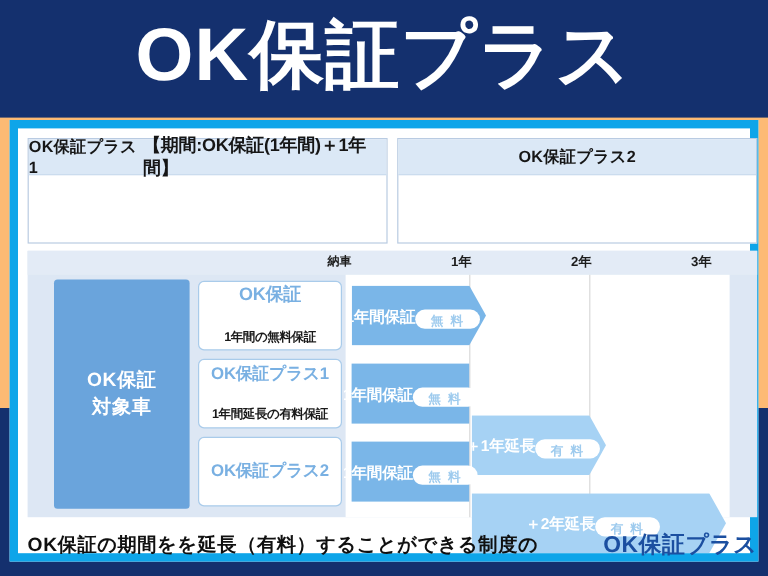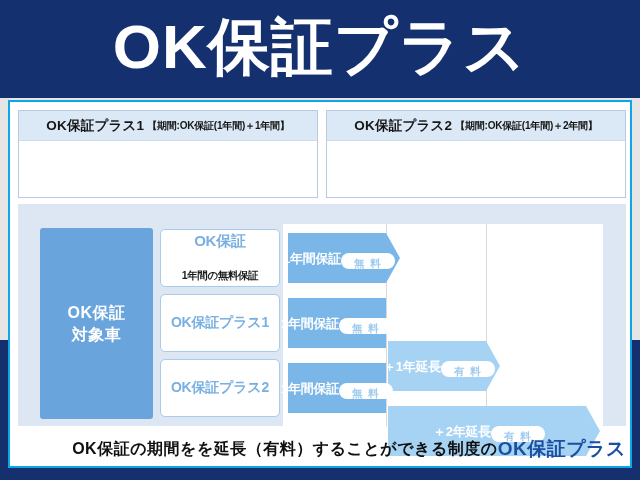--- a/index.html
+++ b/index.html
@@ -3,21 +3,21 @@
 <meta charset="utf-8">
 <style>
   * { box-sizing: border-box; margin: 0; padding: 0; }
   html, body {
     width: 640px; height: 480px;
     font-family: "Liberation Sans", "DejaVu Sans", sans-serif;
     background: #14306e;
     overflow: hidden;
   }
 
-  #page { position: relative; width: 640px; height: 340px; background: #e5e5e5; }
+  #page { position: relative; width: 640px; height: 340px; background: #fdba74; }
 
   
   .banner {
     position: absolute; left: 0; top: 0; width: 640px; height: 98px;
     background: #14306e;
     display: flex; align-items: center; justify-content: center;
   }
   .banner-title {
     color: #ffffff;
     font-size: 62px;
@@ -26,21 +26,21 @@
     line-height: 1;
     white-space: nowrap;
     transform: translateY(-2px);
   }
 
   
   .card {
     position: absolute; left: 8px; top: 100px;
     width: 624px; height: 368px;
     background: #ffffff;
-    border: 2px solid #0ea5e9;
+    border: 7px solid #0ea5e9;
   }
 
   
   .info-row {
     position: absolute; left: 8px; top: 8px;
     width: 608px; height: 88px;
     display: flex; gap: 8px;
   }
   .info-box {
     flex: 1 1 0;
@@ -51,21 +51,21 @@
   .info-head {
     background: #dbe8f6;
     height: 30px;
     display: flex; align-items: center; justify-content: center;
     border-bottom: 1px solid #cbdcee;
   }
   .info-head-main {
     color: #161616; font-weight: 700; font-size: 13.5px; letter-spacing: .2px;
   }
   .info-head-sub {
-    color: #161616; font-weight: 700; font-size: 10px; letter-spacing: -.2px;
+    color: #161616; font-weight: 700; font-size: 15px; letter-spacing: -.2px;
     margin-left: 3px;
   }
   .info-body {
     flex: 1;
     padding: 8px 9px 0 9px;
     font-size: 10.2px; line-height: 1.65; color: #1a1a1a;
     letter-spacing: -.1px;
   }
 
   
@@ -165,21 +165,21 @@
     font-size: 10.5px; font-weight: 700; letter-spacing: 1.5px;
     line-height: 1;
   }
   .pill.free span { color: #9ecbee; }
   .pill.paid span { color: #9ecbee; }
 
   
   .caption {
     position: absolute; left: 8px; top: 328px;
     width: 608px; height: 38px;
-    display: flex; align-items: center; justify-content: flex-end;
+    display: flex; align-items: center; justify-content: space-between;
     white-space: nowrap;
   }
   .caption-main {
     color: #101010; font-size: 16px; font-weight: 700; letter-spacing: .5px;
   }
   .caption-accent {
     color: #1b4fa0; font-size: 19px; font-weight: 700; letter-spacing: .5px;
   }
 </style>
 </head>
@@ -196,26 +196,31 @@
     <div class="info-row">
       <div class="info-box">
         <div class="info-head">
           <span class="info-head-main">OK保証プラス1</span>
           <span class="info-head-sub">【期間:OK保証(1年間)＋1年間】</span>
         </div>
       </div>
       <div class="info-box">
         <div class="info-head">
           <span class="info-head-main">OK保証プラス2</span>
-          <span class="info-head-sub">【期間:OK保証(1年間)＋2年間】</span>
         </div>
       </div>
     </div>
 
     <div class="chart">
+      <div class="axis">
+          <div class="axis-tick nohinsha" style="left: 274px;">納車</div>
+          <div class="axis-tick" style="left: 374px;">1年</div>
+          <div class="axis-tick" style="left: 474px;">2年</div>
+          <div class="axis-tick" style="left: 574px;">3年</div>
+        </div>
       <div class="plot">
           <div class="gridline" style="left: 103px;"></div>
           <div class="gridline" style="left: 203px;"></div>
         </div>
       <div class="target-block">
         <span>OK保証<br>対象車</span>
       </div>
       <div id="rows-host">
           <div class="row row-1">
             <div class="label-box">
@@ -225,20 +230,21 @@
             <div class="bar dark arrow" style="left: 270px; width: 112px;">
               <div class="bar-text">1年間保証</div>
               <div class="pill free">
                 <span>無 料</span>
               </div>
             </div>
           </div>
           <div class="row row-2">
             <div class="label-box">
               <div class="label-title small">OK保証プラス1</div>
+              <div class="label-sub">1年間延長の有料保証</div>
             </div>
             <div class="bar dark" style="left: 270px; width: 98px;">
               <div class="bar-text">1年間保証</div>
               <div class="pill free">
                 <span>無 料</span>
               </div>
             </div>
             <div class="bar light arrow" style="left: 370px; width: 112px;">
               <div class="bar-text">＋1年延長</div>
               <div class="pill paid">

